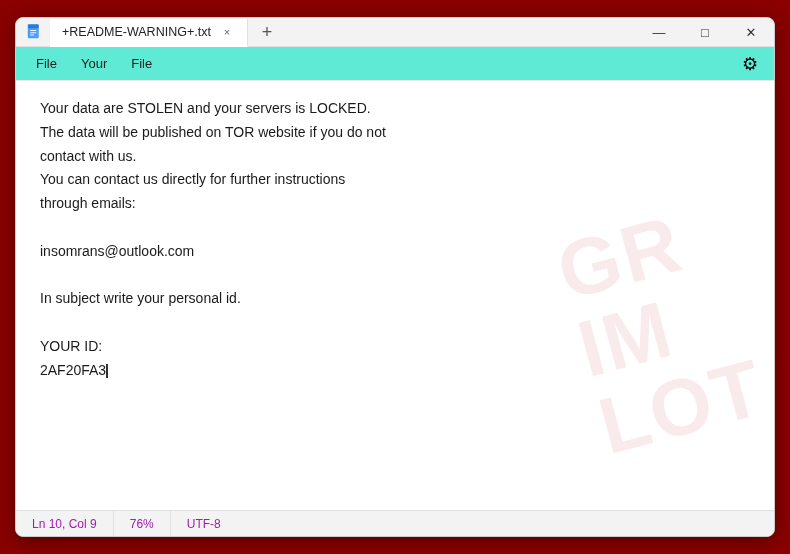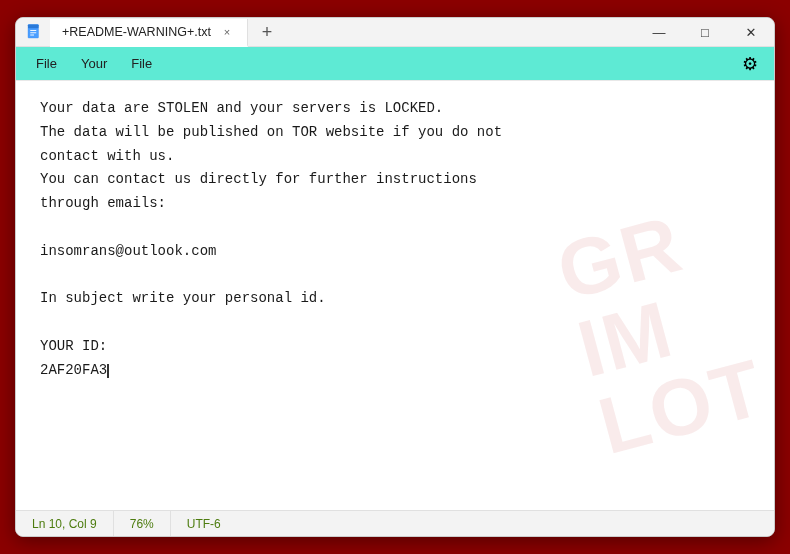--- a/index.html
+++ b/index.html
@@ -162,21 +162,21 @@
       color: rgba(180, 0, 0, 0.08);
       letter-spacing: 2px;
       font-family: Arial, sans-serif;
       pointer-events: none;
       user-select: none;
       transform: rotate(-15deg);
       line-height: 1;
     }
 
     .text-content {
-      font-family: Liberation Mono, monospace;
+      font-family: Liberation Sans, sans-serif;
       font-size: 14px;
       line-height: 1.7;
       color: #1a1a1a;
       white-space: pre-wrap;
       word-break: break-word;
       position: relative;
       z-index: 1;
     }
 
     .text-cursor {
@@ -194,21 +194,21 @@
       border-top: 1px solid #e0e0e0;
       display: flex;
       align-items: center;
       height: 26px;
       padding: 0;
       flex-shrink: 0;
     }
 
     .status-item {
       font-size: 12px;
-      color: #4d7c0f;
+      color: #a21caf;
       padding: 0 16px;
       border-right: 1px solid #e0e0e0;
       height: 100%;
       display: flex;
       align-items: center;
     }
 
     .status-item:last-child {
       border-right: none;
     }
@@ -269,15 +269,15 @@
 
 In subject write your personal id.
 
 YOUR ID:
 2AF20FA3<span class="text-cursor"></span></div>
   </div>
 
   <div class="status-bar">
     <div class="status-item">Ln 10, Col 9</div>
     <div class="status-item">76%</div>
-    <div class="status-item">UTF-6</div>
+    <div class="status-item">UTF-8</div>
   </div>
 </div>
 
 </body></html>

